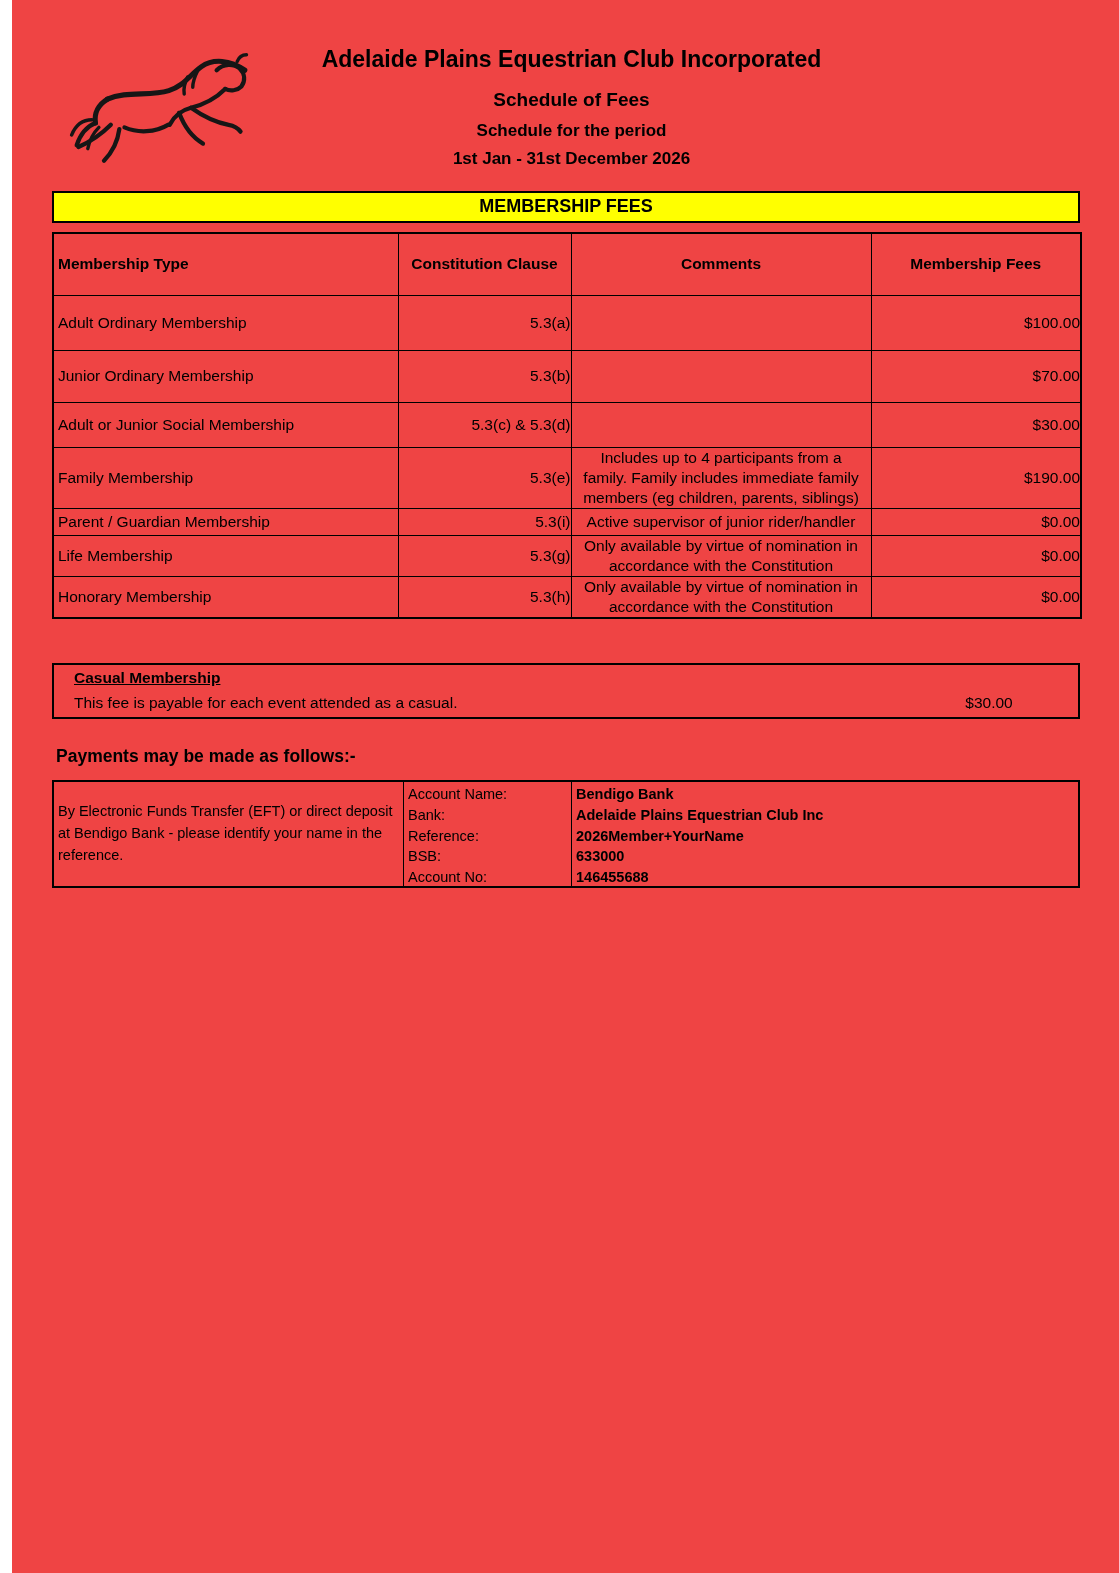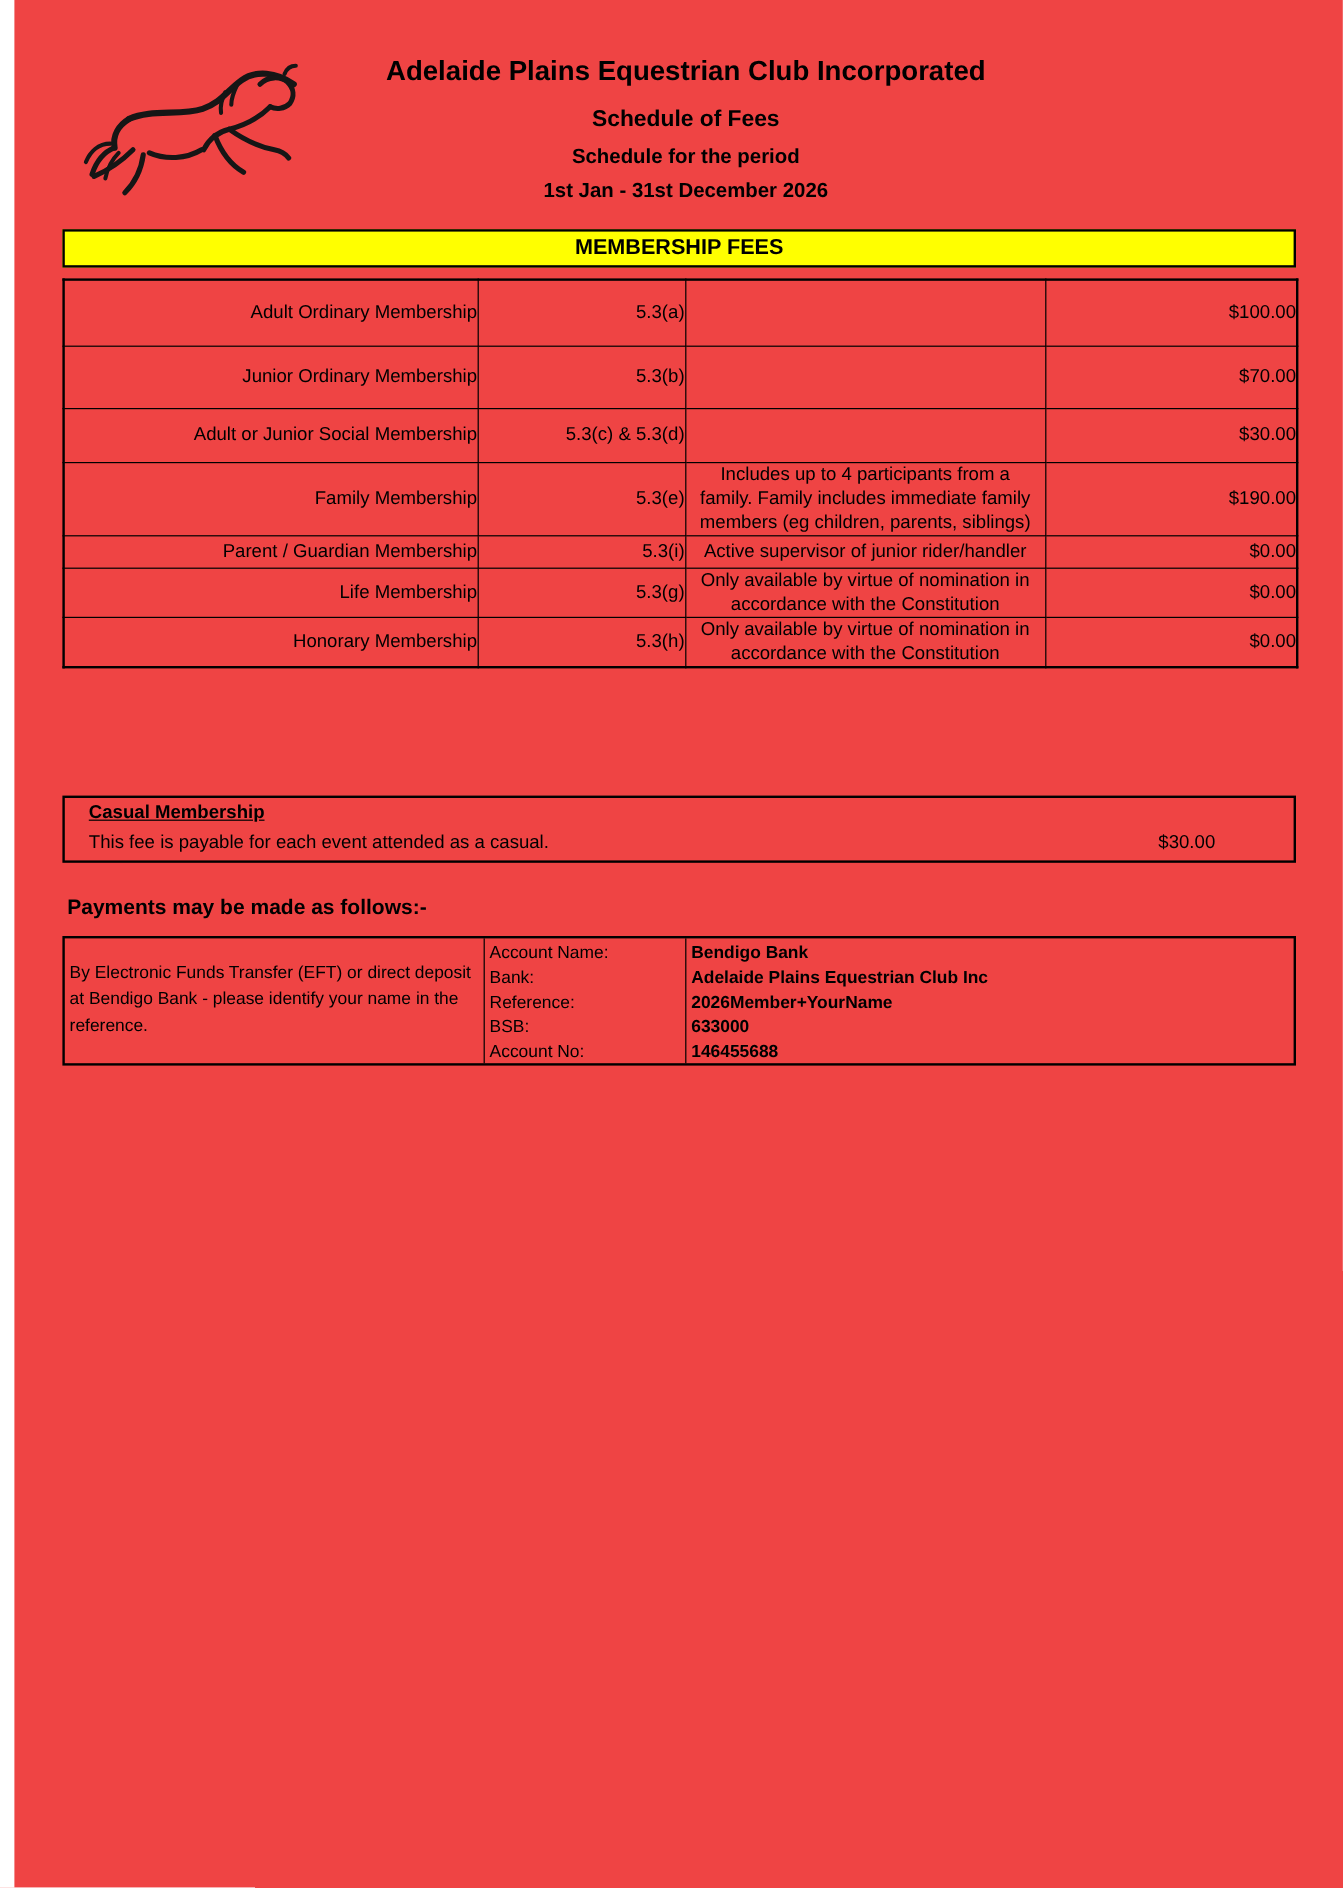--- a/index.html
+++ b/index.html
@@ -27,21 +27,21 @@
 
   
   table.fees {
     position:absolute; top:232px; left:40px; width:1028px;
     border-collapse:collapse; table-layout:fixed; border:2px solid #000;
   }
   table.fees th, table.fees td { border:1px solid #000; vertical-align:middle; }
   table.fees th { font-size:15.5px; font-weight:bold; text-align:center; }
   table.fees th.c-type { text-align:left; padding-left:4px; }
   table.fees td { font-size:15.5px; }
-  td.c-type { text-align:right; padding-left:4px; }
+  td.c-type { text-align:left; padding-left:4px; }
   td.c-clause, td.c-fee { text-align:right; }
   td.c-comments { text-align:center; font-size:12.5px; line-height:1.3; padding:0 8px; }
   tr.head { height:62px; }
   tr.r1 { height:55px; }
   tr.r2 { height:52px; }
   tr.r3 { height:45px; }
   tr.r4 { height:61px; }
   tr.r5 { height:27px; }
   tr.r6 { height:41px; }
   tr.r7 { height:41px; }
@@ -104,20 +104,26 @@
   <div class="banner">MEMBERSHIP FEES</div>
 
   <table class="fees">
     <colgroup>
       <col style="width:345px">
         <col style="width:173px">
         <col style="width:300px">
         <col style="width:210px">
     </colgroup>
     <tbody>
+        <tr class="head">
+      <th class="c-type">Membership Type</th>
+      <th>Constitution Clause</th>
+      <th>Comments</th>
+      <th>Membership Fees</th>
+    </tr>
     <tr class="r1">
       <td class="c-type">Adult Ordinary Membership</td>
       <td class="c-clause">5.3(a)</td>
       <td class="c-comments"></td>
       <td class="c-fee">$100.00</td>
     </tr>
     <tr class="r2">
       <td class="c-type">Junior Ordinary Membership</td>
       <td class="c-clause">5.3(b)</td>
       <td class="c-comments"></td>

